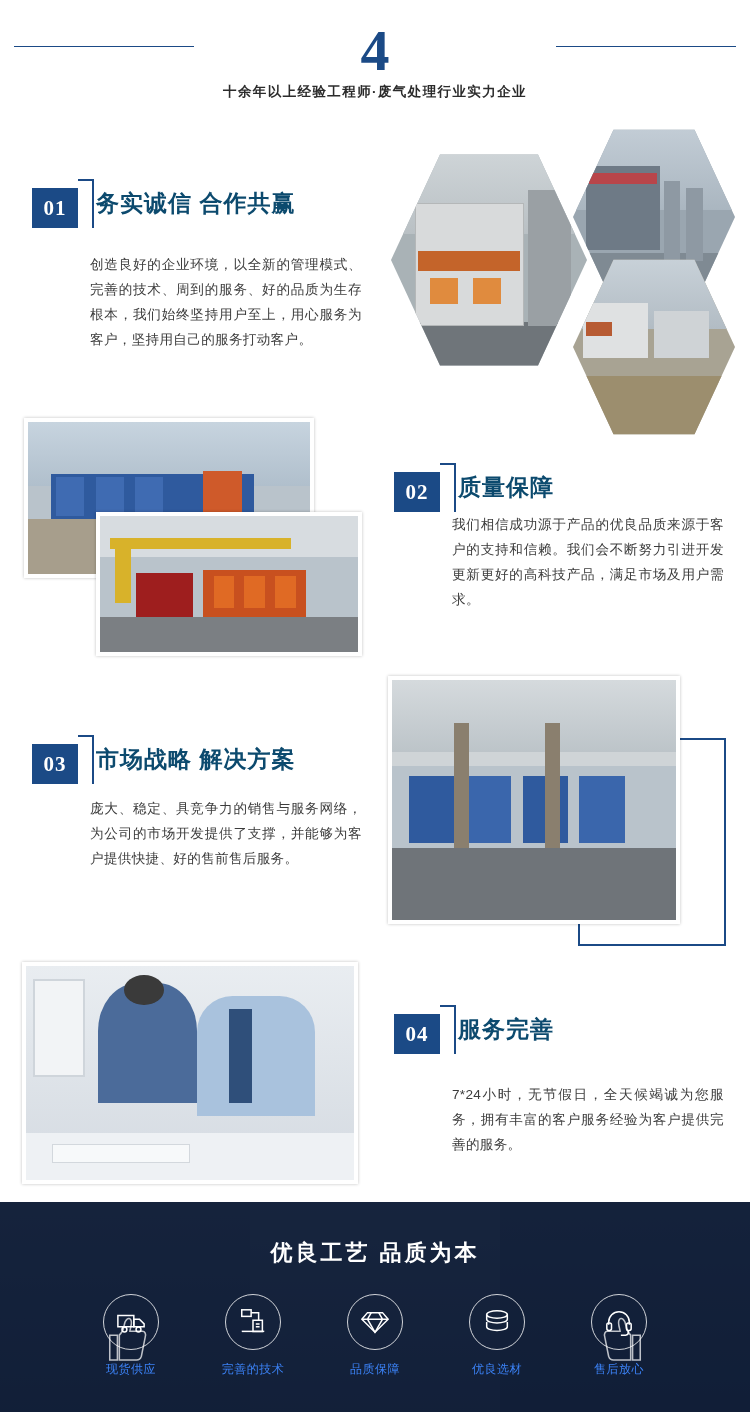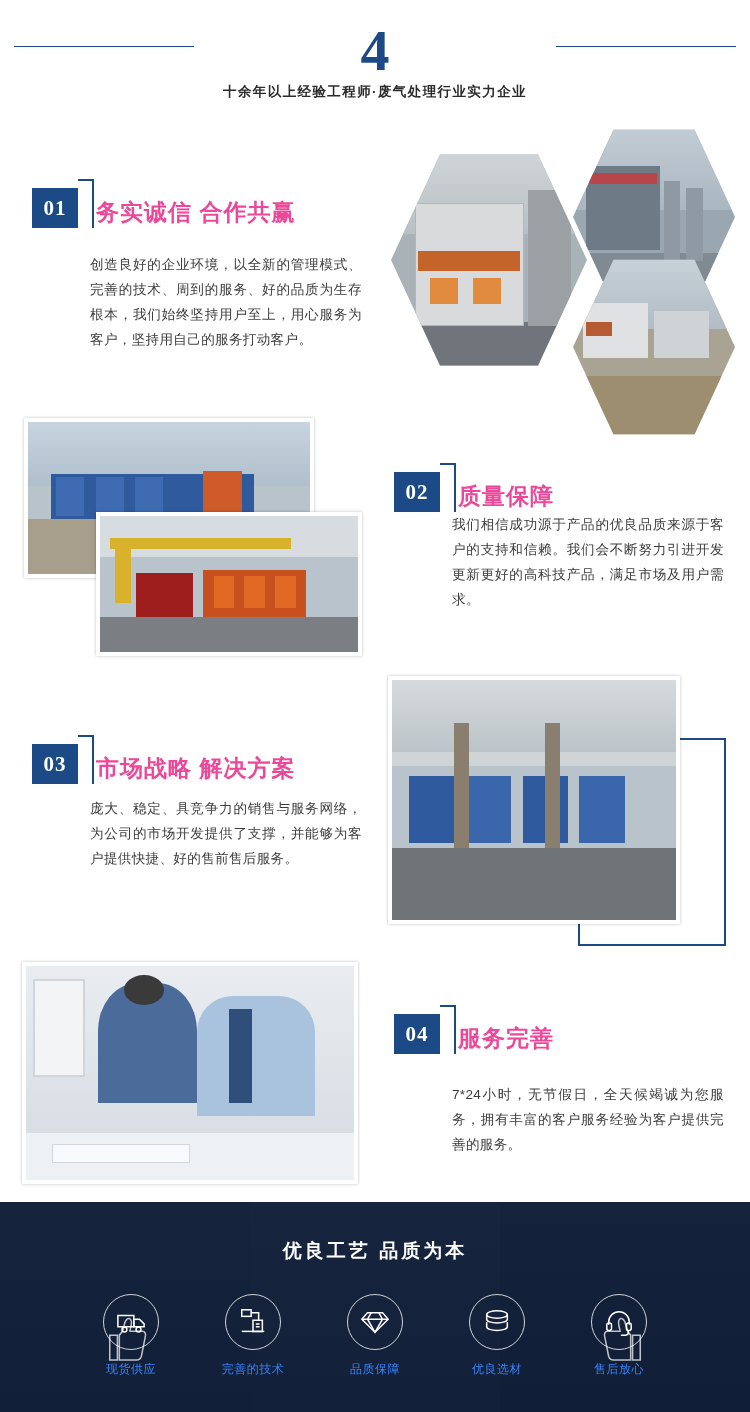--- a/index.html
+++ b/index.html
@@ -32,35 +32,35 @@
   .hr-left, .hr-right {
     position:absolute; top:46px; height:1px; background:#1b4a86;
   }
   .hr-left  { left:14px;  width:180px; }
   .hr-right { right:14px; width:180px; }
 
   
   .block { position:absolute; }
 
   .num-badge {
-    position:relative; display:flex; align-items:flex-end;
+    position:relative; display:flex; align-items:flex-start;
   }
   .num-box {
     width:46px; height:40px; background:#1b4a86; color:#fff;
     font-size:21px; font-weight:bold; display:flex;
     align-items:center; justify-content:center;
     font-family:"Liberation Serif",serif; letter-spacing:1px;
   }
   .corner {
     position:absolute; left:46px; top:-9px;
     width:16px; height:49px;
     border-top:2px solid #1b4a86; border-right:2px solid #1b4a86;
   }
   .head-title {
-    font-size:23px; font-weight:bold; color:#ec4899;
+    font-size:23px; font-weight:bold; color:#0c4a6e;
     letter-spacing:1px; margin-left:18px;
   }
   .body-text {
     font-size:13.6px; line-height:25px; color:#3c3c3c;
     text-align:justify; letter-spacing:0.3px;
   }
 
   
   .photo { position:absolute; overflow:hidden; background:#b9c3cb; }
   .photo.framed { border:4px solid #ffffff; box-shadow:0 0 3px rgba(0,0,0,.25); }
@@ -85,21 +85,21 @@
   .footer {
     position:absolute; left:0; top:1202px; width:750px; height:210px;
     background:#0e1b33; overflow:hidden;
   }
   .footer-photo { position:absolute; top:0; height:210px; opacity:.55; }
   .footer-overlay {
     position:absolute; inset:0; background:rgba(16,30,56,.72);
   }
   .footer-title {
     position:absolute; left:0; right:0; top:36px; text-align:center;
-    color:#fff; font-size:19px; font-weight:bold; letter-spacing:3px;
+    color:#fff; font-size:22px; font-weight:bold; letter-spacing:3px;
   }
   .icon-row {
     position:absolute; left:0; right:0; top:92px;
     display:flex; justify-content:center; gap:40px;
   }
   .icon-item { width:82px; text-align:center; }
   .icon-circle {
     width:56px; height:56px; border-radius:50%;
     border:1.5px solid rgba(255,255,255,.8);
     margin:0 auto 11px; display:flex; align-items:center;

